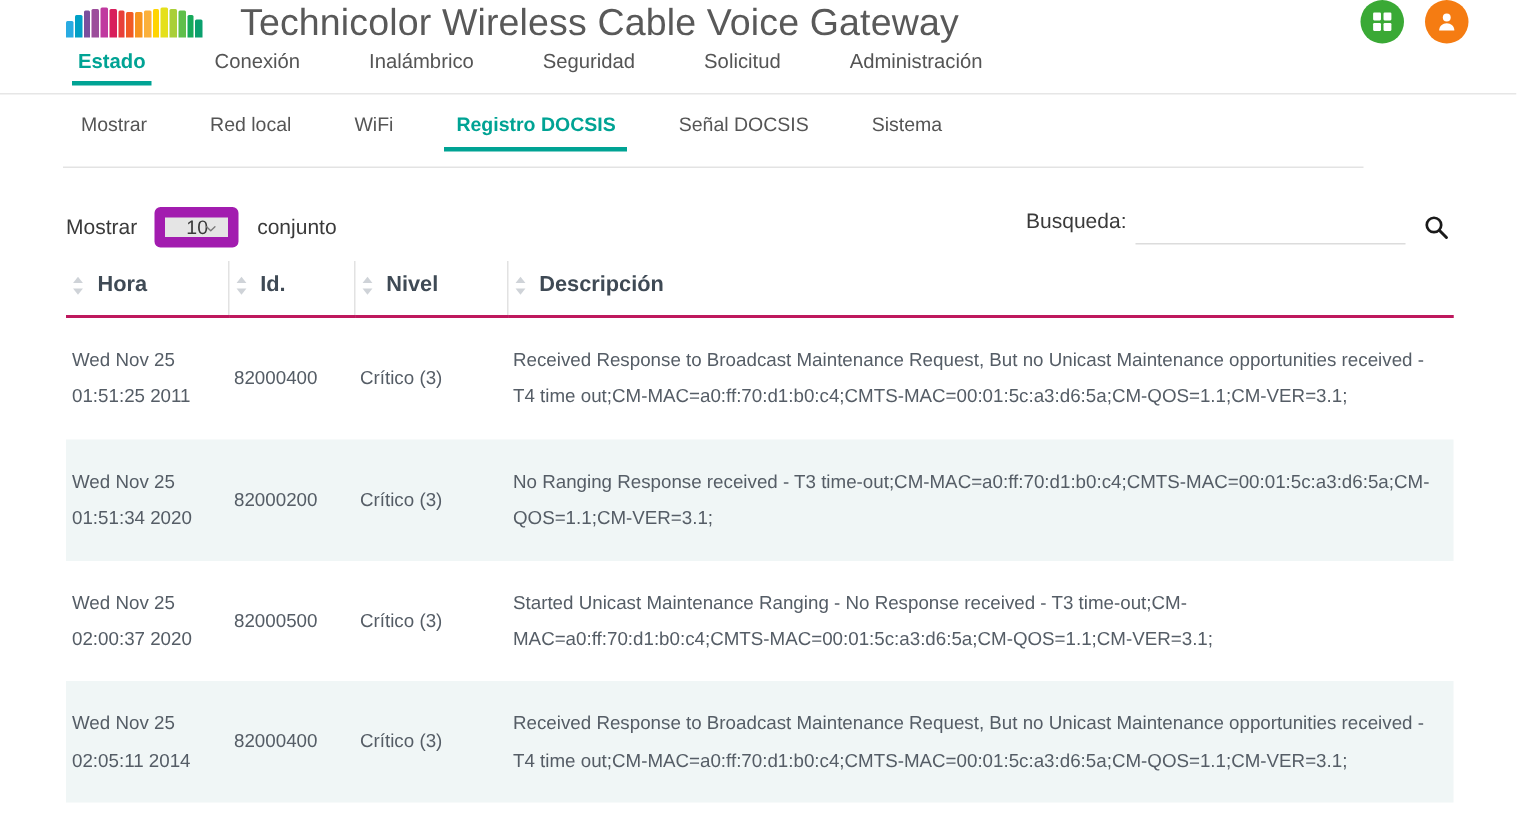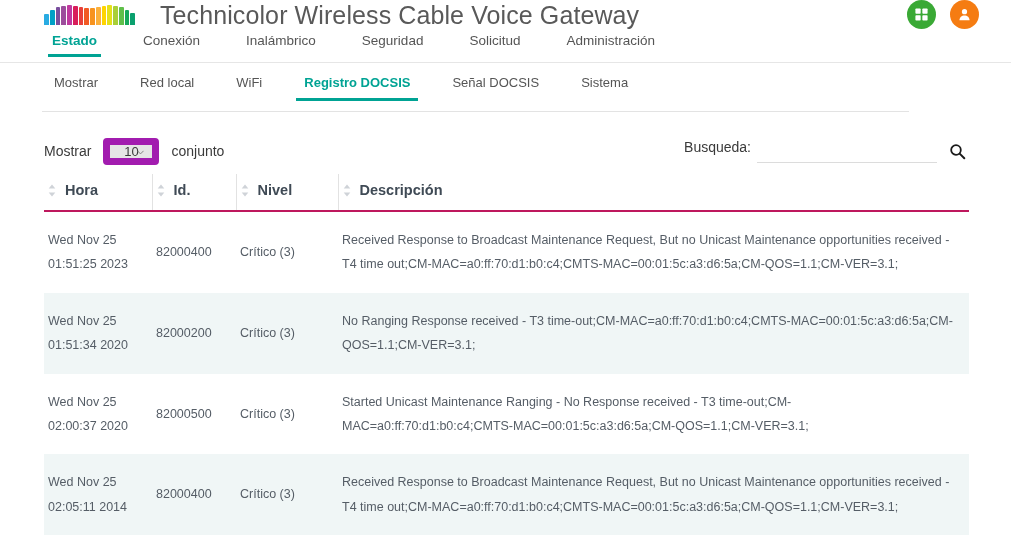--- a/index.html
+++ b/index.html
@@ -350,21 +350,21 @@
                   </svg></span>
                 <span>Descripción</span>
               </div>
             </th>
           </tr>
       </thead>
       <tbody>
           <tr class="">
             <td class="hora">
               <span class="hora-line">Wed Nov 25</span>
-              <span class="hora-line">01:51:25 2023</span>
+              <span class="hora-line">01:51:25 2011</span>
             </td>
             <td class="id">82000400</td>
             <td class="niv">Crítico (3)</td>
             <td class="desc">Received Response to Broadcast Maintenance Request, But no Unicast Maintenance opportunities received - T4 time out;CM-MAC=a0:ff:70:d1:b0:c4;CMTS-MAC=00:01:5c:a3:d6:5a;CM-QOS=1.1;CM-VER=3.1;</td>
           </tr>
           <tr class="alt">
             <td class="hora">
               <span class="hora-line">Wed Nov 25</span>
               <span class="hora-line">01:51:34 2020</span>
             </td>

